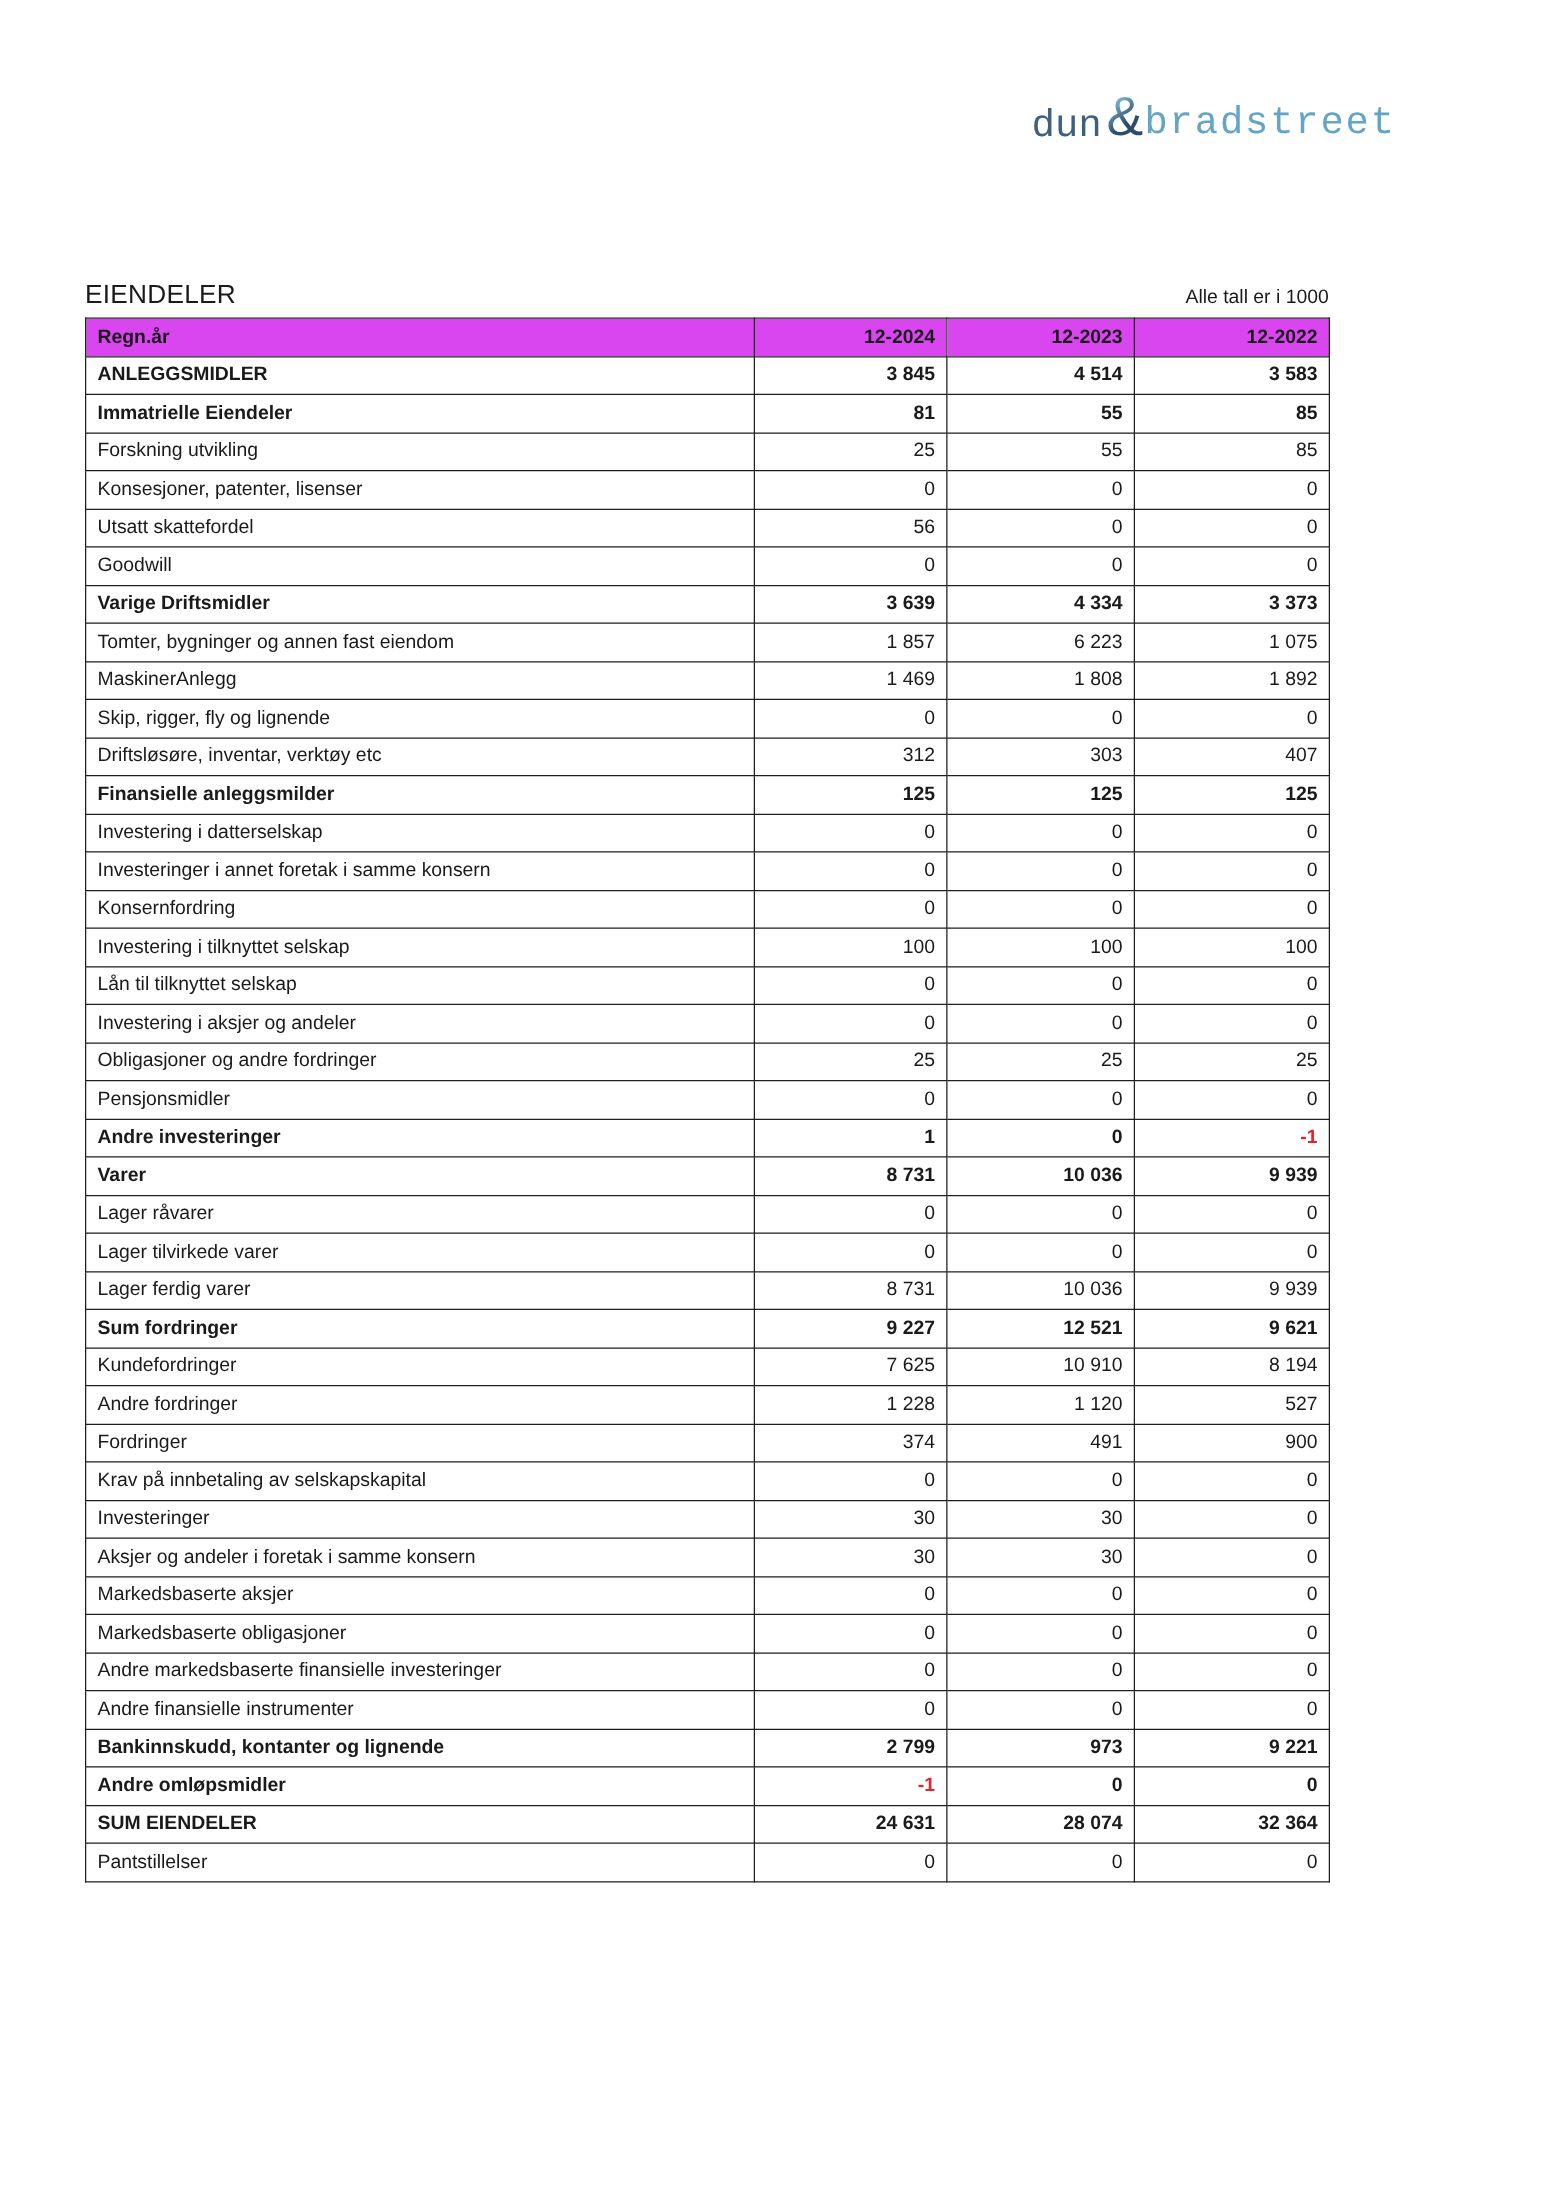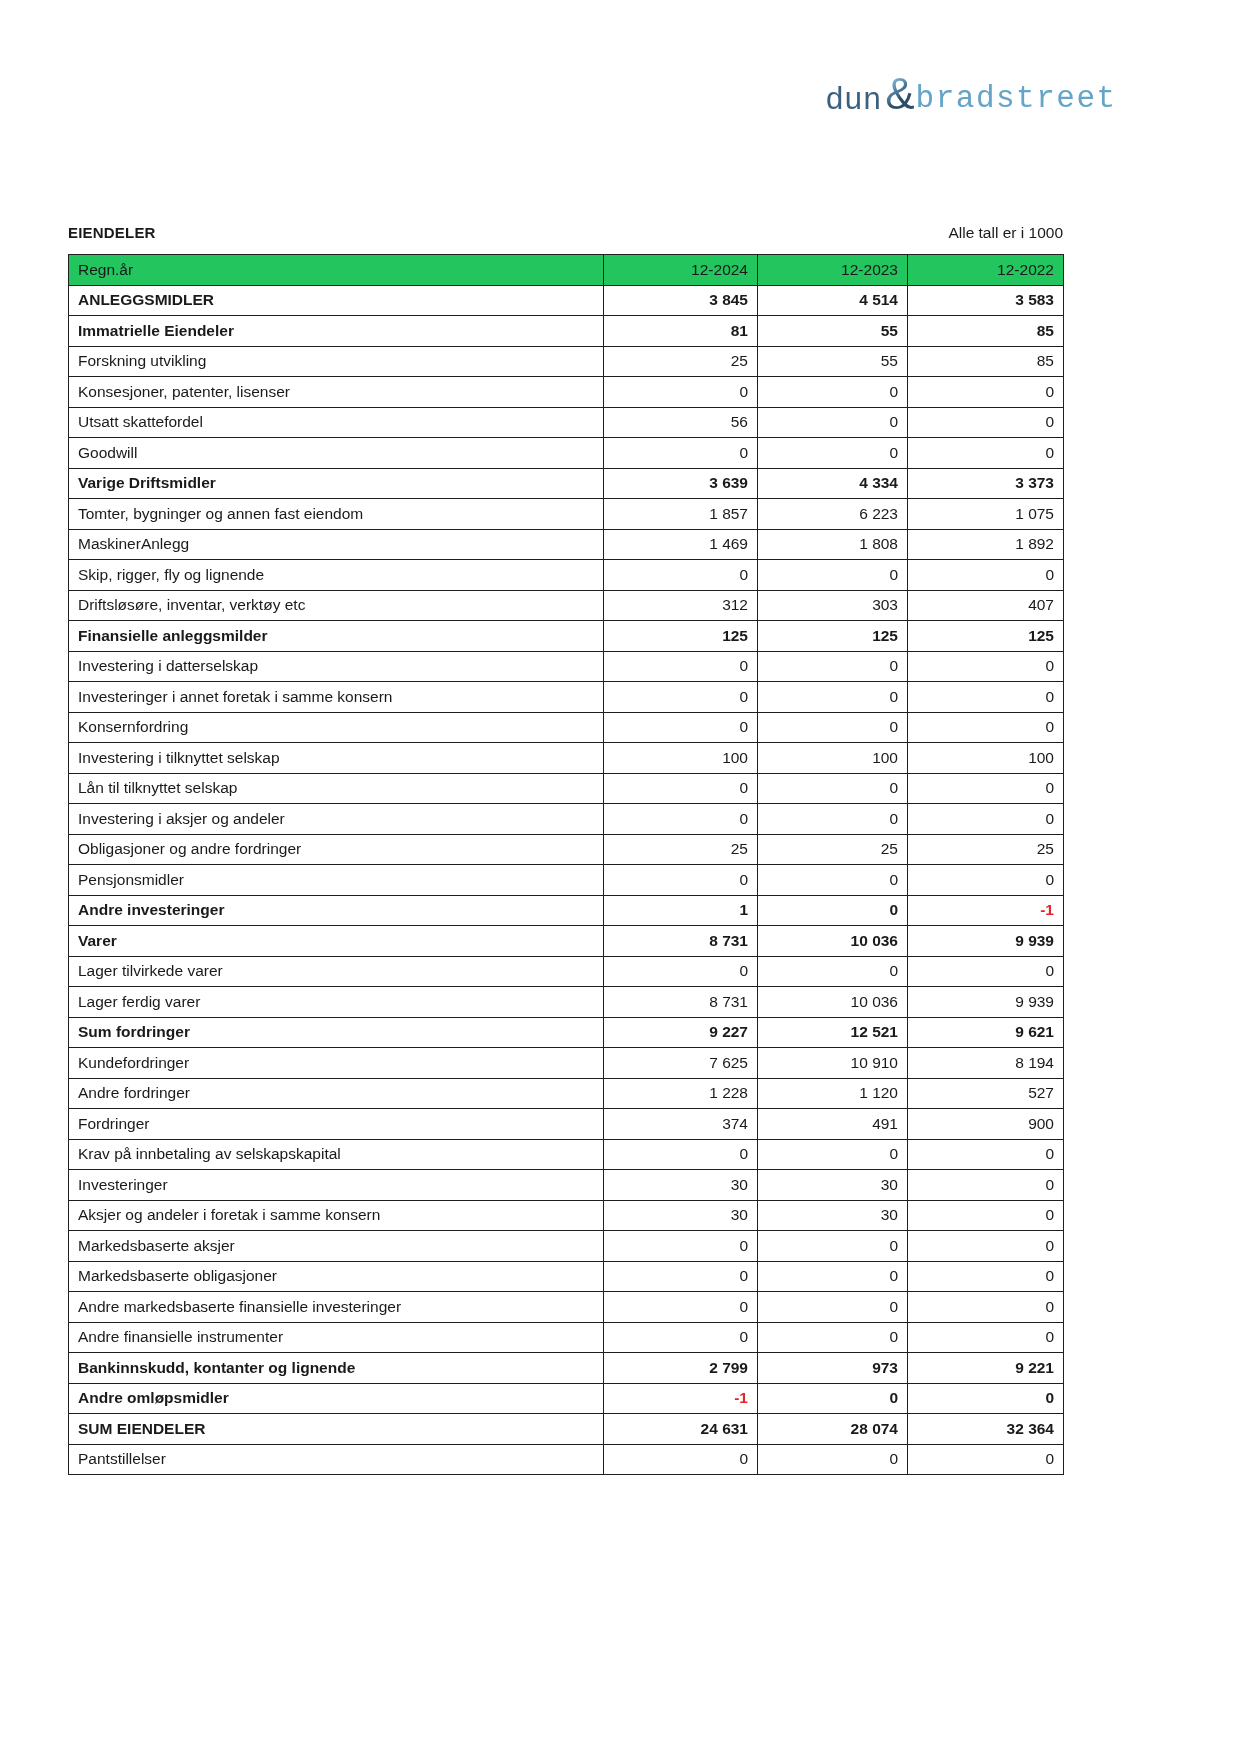--- a/index.html
+++ b/index.html
@@ -49,21 +49,21 @@
   
   .titlebar {
     position: absolute;
     left: 68px;
     top: 224px;
     width: 995px;
     display: flex;
     justify-content: space-between;
     align-items: baseline;
   }
-  .doc-title { font-size: 15px; font-weight: bold; letter-spacing: 0.2px; }
+  .doc-title { font-size: 21px; font-weight: normal; letter-spacing: 0.2px; }
   .doc-note  { font-size: 15.5px; }
 
   
   table.balance {
     position: absolute;
     left: 68px;
     top: 254px;
     width: 995px;
     border-collapse: collapse;
     table-layout: fixed;
@@ -71,22 +71,22 @@
   .balance th, .balance td {
     border: 1px solid #1f1f1f;
     height: 30.5px;
     padding: 0 9px;
     font-size: 15.5px;
     vertical-align: middle;
     overflow: hidden;
     white-space: nowrap;
   }
   .balance th {
-    background: #22c55e;
-    font-weight: normal;
+    background: #d946ef;
+    font-weight: bold;
     text-align: left;
   }
   .balance th.num { text-align: right; }
   .balance td.num { text-align: right; }
   .balance tr.bold td { font-weight: bold; }
   .balance td.neg { color: #e0262b; }
 
   
   .footer {
     position: absolute;
@@ -256,20 +256,26 @@
           <td class="num">0</td>
           <td class="num neg">-1</td>
         </tr>
         <tr class="bold">
           <td class="label">Varer</td>
           <td class="num">8 731</td>
           <td class="num">10 036</td>
           <td class="num">9 939</td>
         </tr>
         <tr>
+          <td class="label">Lager råvarer</td>
+          <td class="num">0</td>
+          <td class="num">0</td>
+          <td class="num">0</td>
+        </tr>
+        <tr>
           <td class="label">Lager tilvirkede varer</td>
           <td class="num">0</td>
           <td class="num">0</td>
           <td class="num">0</td>
         </tr>
         <tr>
           <td class="label">Lager ferdig varer</td>
           <td class="num">8 731</td>
           <td class="num">10 036</td>
           <td class="num">9 939</td>

